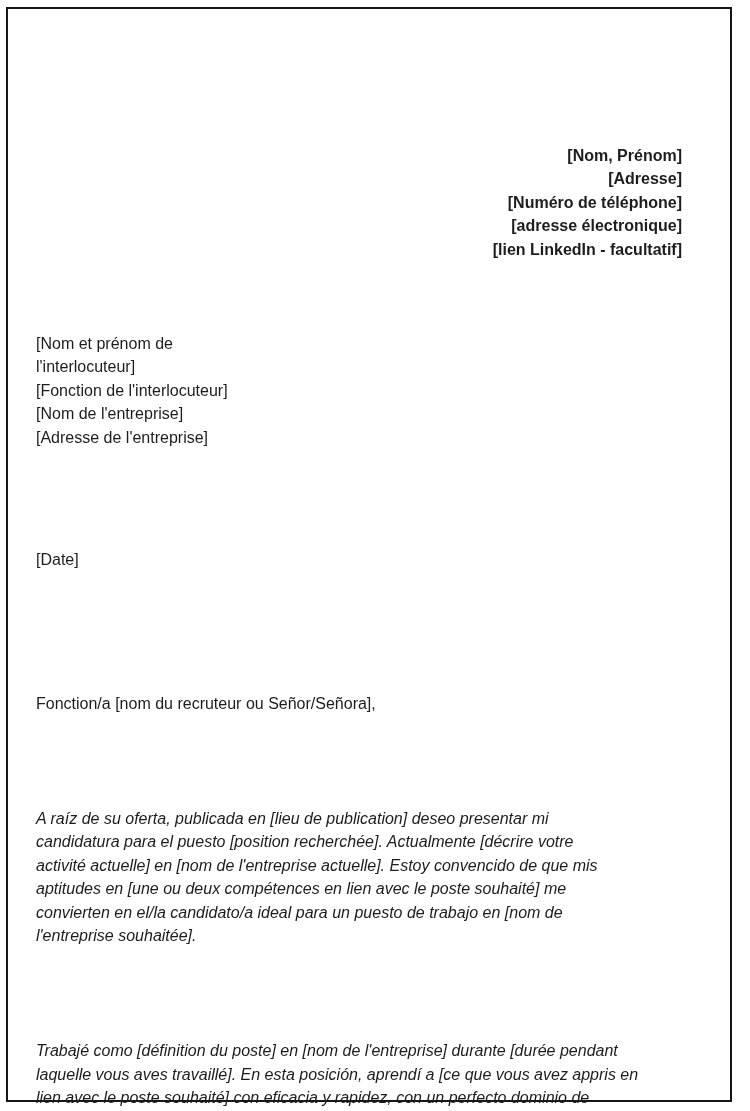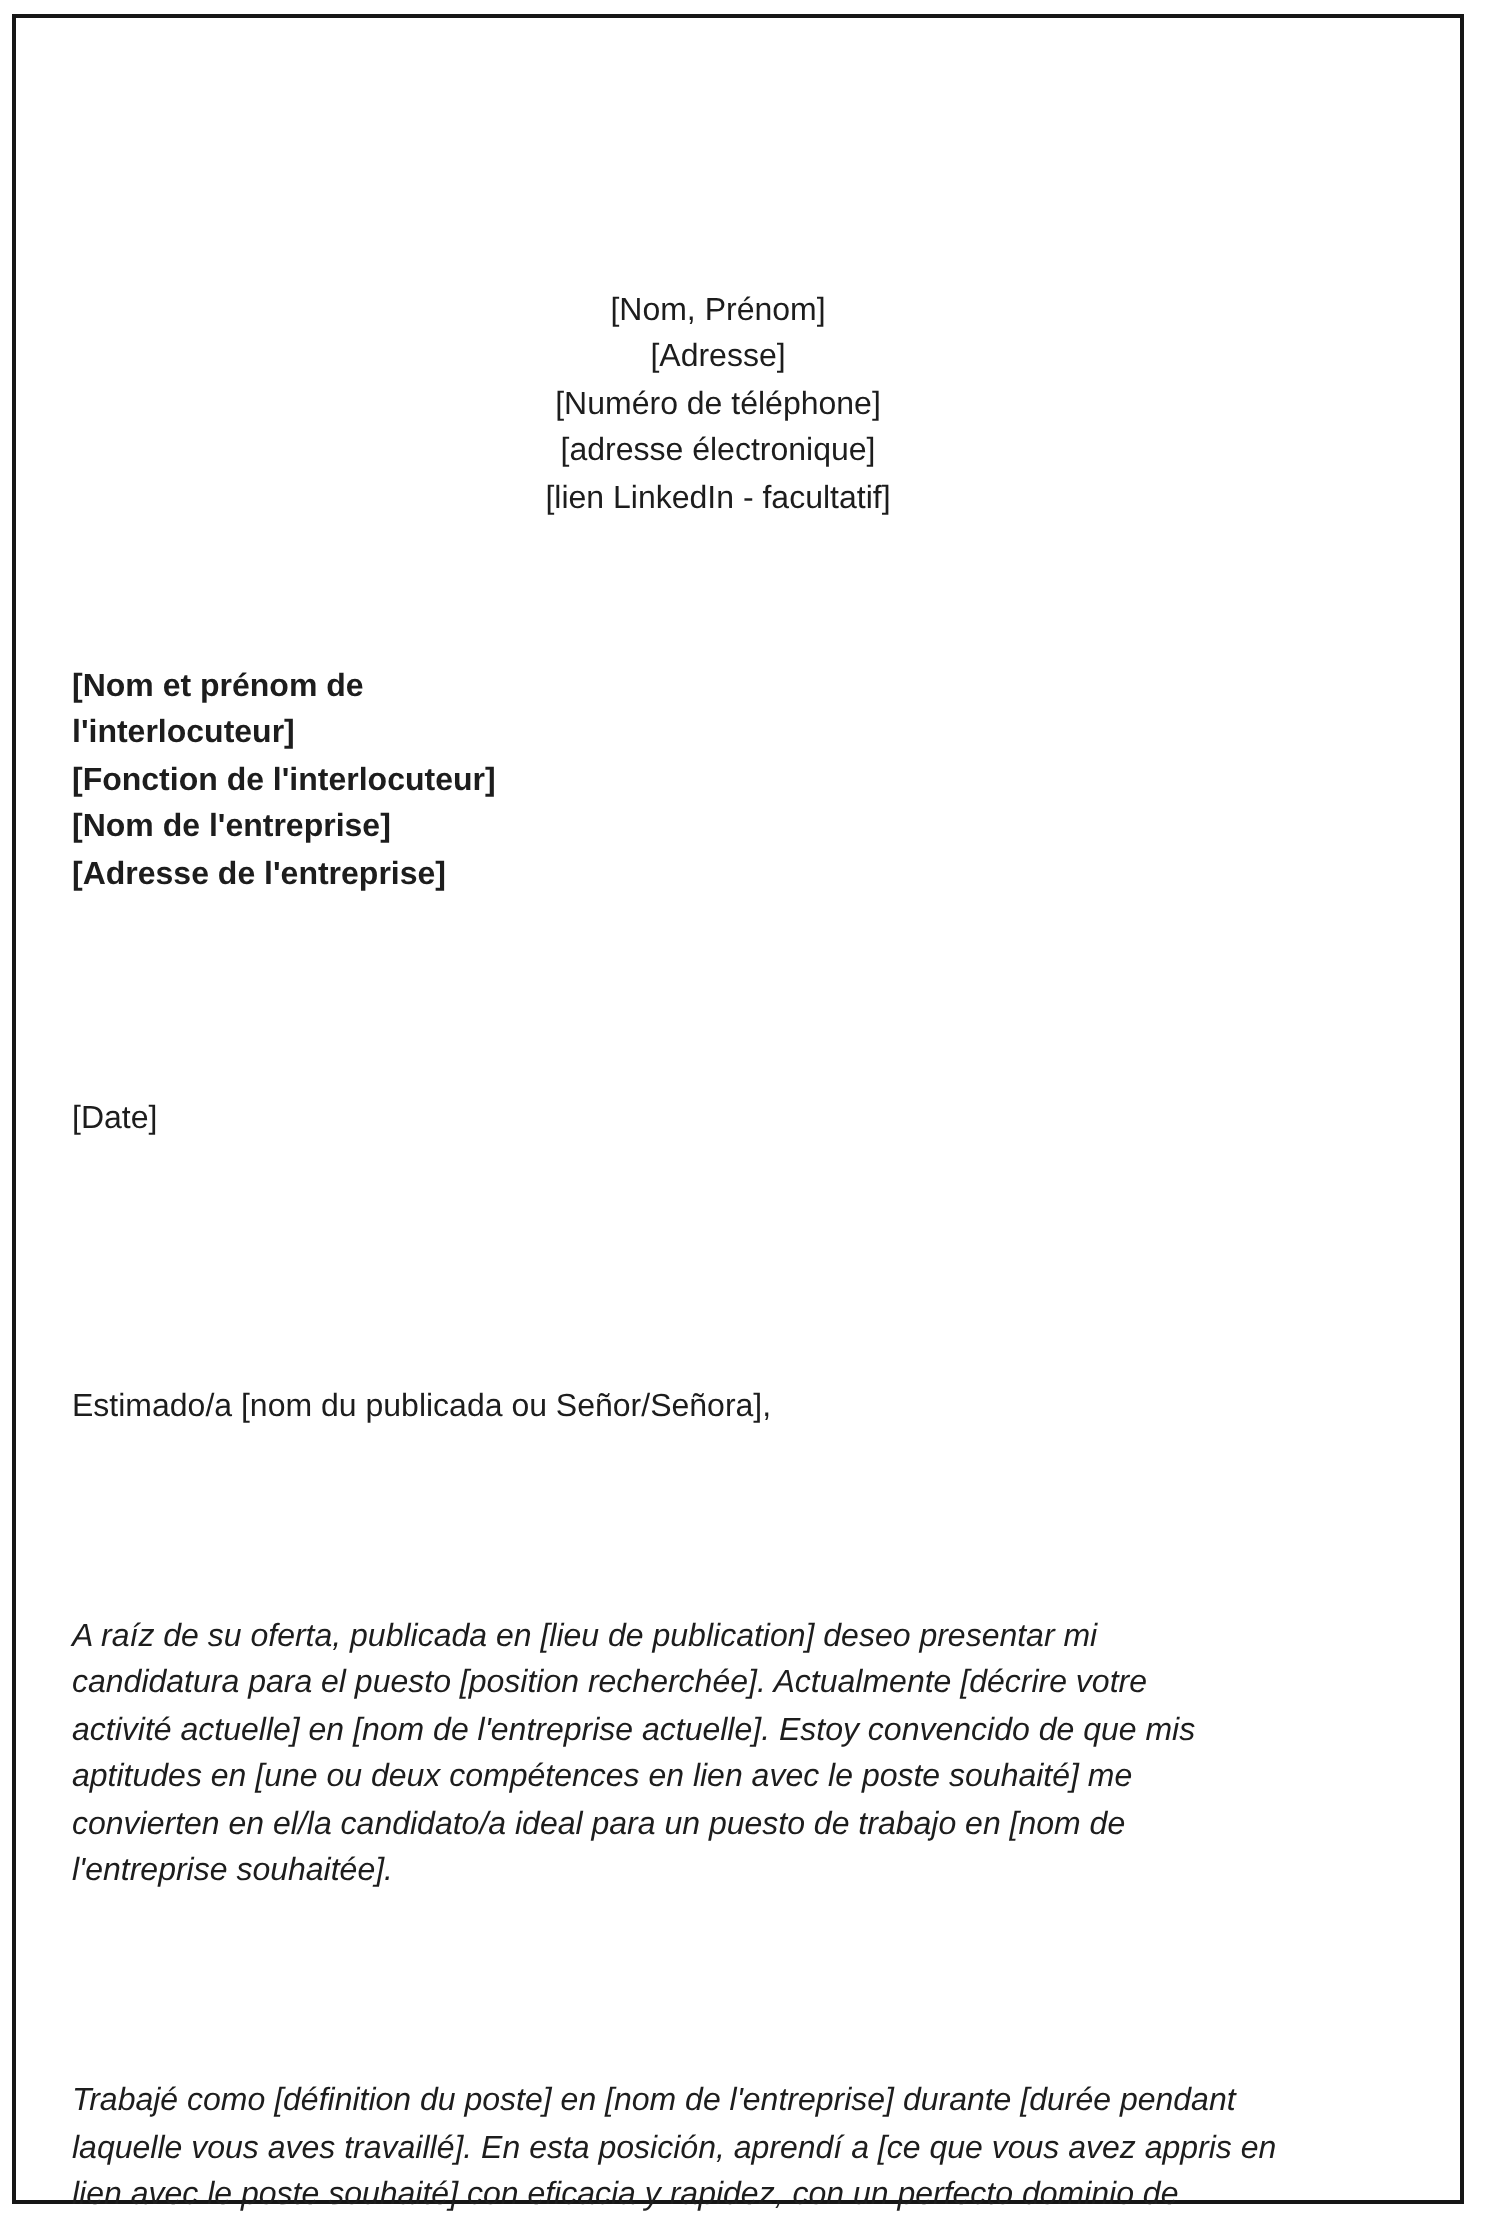--- a/index.html
+++ b/index.html
@@ -32,26 +32,26 @@
     width: 646px;
     font-size: 16px;
     line-height: 23.5px;
     white-space: pre;
   }
   .block {
     white-space: pre-line;
     font-style: italic;
   }
   .sender-block {
-    text-align: center;
+    text-align: right;
     white-space: pre;
+    font-weight: bold;
   }
   .recipient-block {
     white-space: pre;
-    font-weight: bold;
   }
   .date-line   { margin-top: 28px; }
   .greeting    { margin-top: 50px; }
   .para-1      { margin-top: 21px; }
   .para-2      { margin-top: 21px; }
 </style>
 </head>
 <body>
 
 <div class="page-frame"></div>
@@ -65,21 +65,21 @@
 [lien LinkedIn - facultatif]</div>
 
   <div class="recipient-block">[Nom et prénom de
 l'interlocuteur]
 [Fonction de l'interlocuteur]
 [Nom de l'entreprise]
 [Adresse de l'entreprise]</div>
 
   <div class="date-line">[Date]</div>
 
-  <div class="greeting">Estimado/a [nom du publicada ou Señor/Señora],</div>
+  <div class="greeting">Fonction/a [nom du recruteur ou Señor/Señora],</div>
 
   <div class="block para-1">A raíz de su oferta, publicada en [lieu de publication] deseo presentar mi
 candidatura para el puesto [position recherchée]. Actualmente [décrire votre
 activité actuelle] en [nom de l'entreprise actuelle]. Estoy convencido de que mis
 aptitudes en [une ou deux compétences en lien avec le poste souhaité] me
 convierten en el/la candidato/a ideal para un puesto de trabajo en [nom de
 l'entreprise souhaitée].</div>
 
   <div class="block para-2">Trabajé como [définition du poste] en [nom de l'entreprise] durante [durée pendant
 laquelle vous aves travaillé]. En esta posición, aprendí a [ce que vous avez appris en

